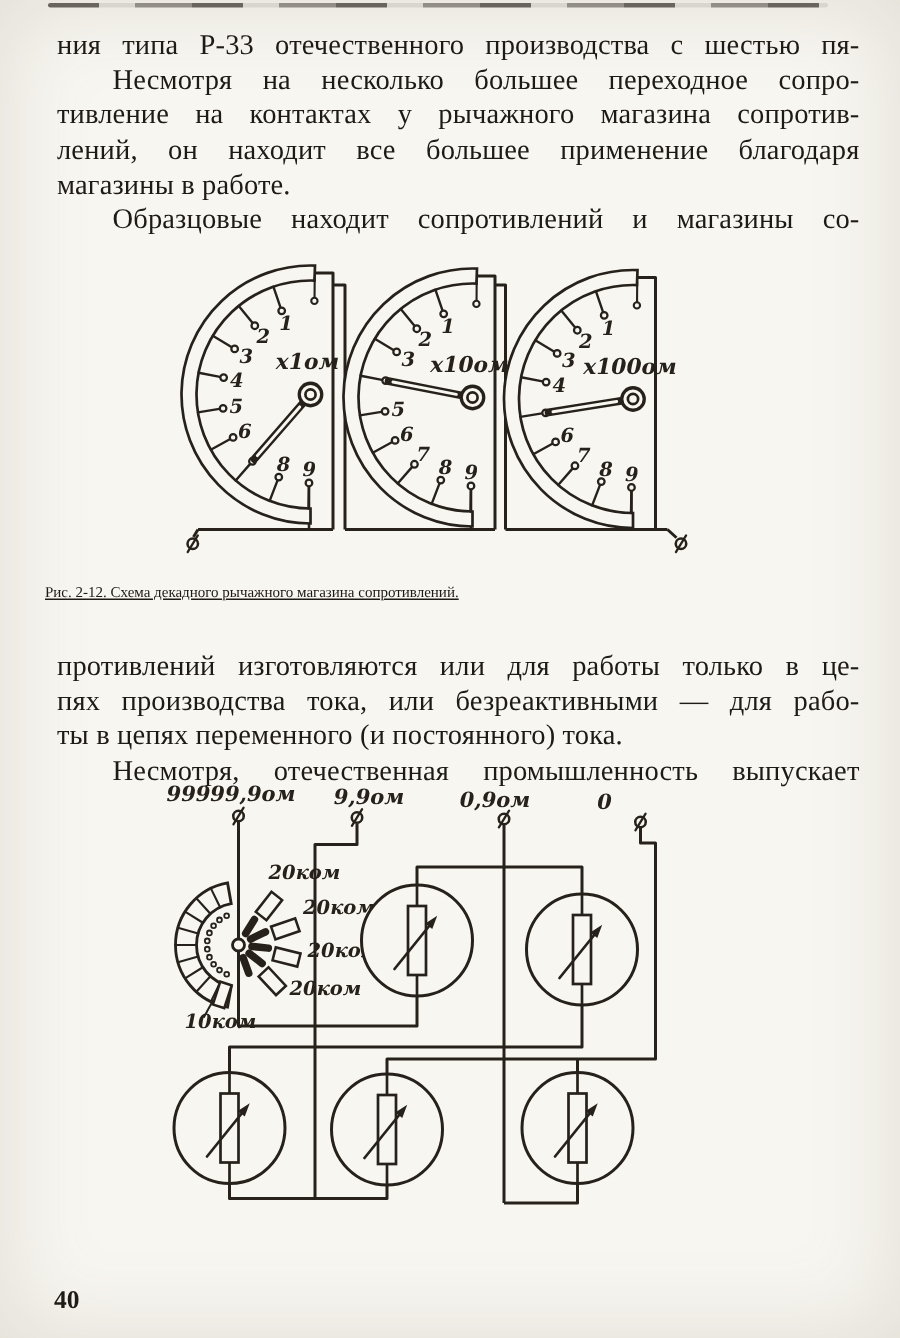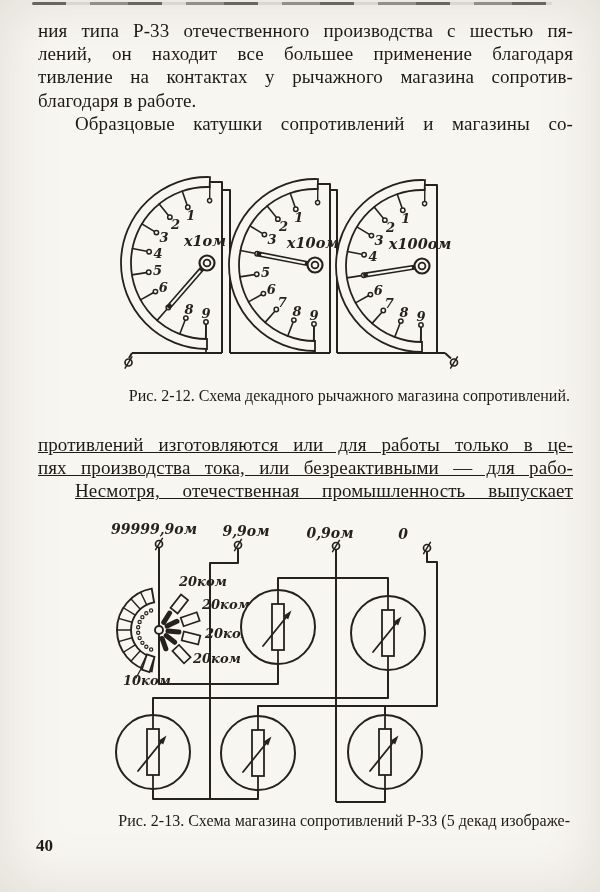--- a/index.html
+++ b/index.html
@@ -12,40 +12,41 @@
     box-shadow:inset 0 0 60px rgba(120,110,90,.18);}
   .scan-artifact{position:absolute;top:2px;left:32px;width:520px;height:3px;
     background:repeating-linear-gradient(90deg,
       rgba(35,30,22,.65) 0 34px, rgba(35,30,22,.10) 34px 58px, rgba(35,30,22,.45) 58px 96px);
     border-radius:2px;}
   .bt{position:absolute;left:38px;width:535px;color:#1e1a15;
     font-size:19px;line-height:23.2px;letter-spacing:.1px;}
   .ln{text-align:justify;text-align-last:justify;height:23.2px;white-space:nowrap0;}
   .ln.end{text-align-last:left;}
   .ln.ind{text-indent:37px;}
-  .caption{position:absolute;left:30px;width:540px;text-align:right;
-    color:#1e1a15;font-size:16px;line-height:19px;}
+  .caption{position:absolute;left:30px;width:540px;text-align:left;
+    color:#1e1a15;font-size:10px;line-height:19px;text-decoration:underline;}
   .figsvg{position:absolute;}
-  #page-number{position:absolute;left:36px;top:836px;color:#1e1a15;
+  #page-number{position:absolute;left:36px;top:857px;color:#1e1a15;
     font-size:17px;font-weight:bold;}
   svg text{font-family:"DejaVu Serif", serif;font-style:italic;font-weight:bold;
     fill:#26221b;}
 </style>
 </head>
 <body>
 
 <div id="vignette"></div>
 <div class="scan-artifact"></div>
 
 <div class="bt" style="top:19px;">
   <div class="ln">ния типа Р-33 отечественного производства с шестью пя-</div>
+  <div class="ln ind">Несмотря на несколько большее переходное сопро-</div>
+  <div class="ln">тивление на контактах у рычажного магазина сопротив-</div>
   <div class="ln">лений, он находит все большее применение благодаря</div>
-  <div class="ln">тивление на контактах у рычажного магазина сопротив-</div>
-  <div class="ln end">благодаря в работе.</div>
-  <div class="ln ind">Образцовые катушки сопротивлений и магазины со-</div>
+  <div class="ln end">магазины в работе.</div>
+  <div class="ln ind">Образцовые находит сопротивлений и магазины со-</div>
 </div>
 
 <svg id="fig212" class="figsvg" style="left:118px;top:170px;" width="356" height="212" viewBox="0 0 356 212">
     <g>
       <path d="M91.8,12 L104,12 L104,183" stroke="#26221b" stroke-width="2" fill="none" stroke-linejoin="round"></path>
       <path d="M14,183 L104,183" stroke="#26221b" stroke-width="2" fill="none" stroke-linejoin="round"></path>
       <line x1="88" y1="152" x2="88" y2="183" stroke="#26221b" stroke-width="1.7" stroke-linecap="round"></line>
       <path d="M14,183 L11,188" stroke="#26221b" stroke-width="2" fill="none" stroke-linejoin="round"></path>
       <g>
         <circle cx="10.5" cy="192.5" r="3.5" fill="#f8f6f1" stroke="#26221b" stroke-width="1.7"></circle>
@@ -167,23 +168,24 @@
       <text x="303.1273796781358" y="150.59238475781956" text-anchor="middle" font-size="13">9</text>
       <line x1="296.0984932752389" y1="97.25147572032185" x2="247.70176458607716" y2="104.91676450729315" stroke="#26221b" stroke-width="5.2" stroke-linecap="round"></line>
       <line x1="293.1354282534535" y1="97.72077911544254" x2="250.66482960786254" y2="104.44746111217246" stroke="#f8f6f1" stroke-width="2" stroke-linecap="round"></line>
       <circle cx="304" cy="96" r="7.5" fill="#f8f6f1" stroke="#26221b" stroke-width="2.2"></circle>
       <circle cx="304" cy="96" r="3.4" fill="#f8f6f1" stroke="#26221b" stroke-width="1.8"></circle>
       <text x="302" y="79" text-anchor="middle" font-size="14.5">х100ом</text>
     </g>
   </svg>
 <div class="caption" style="top:386px;">Рис. 2-12. Схема декадного рычажного магазина сопротивлений.</div>
 
-<div class="bt" style="top:433px;text-decoration:underline;">
+<div class="bt" style="top:433px;">
   <div class="ln">противлений изготовляются или для работы только в це-</div>
   <div class="ln">пях производства тока, или безреактивными — для рабо-</div>
+  <div class="ln end">ты в цепях переменного (и постоянного) тока.</div>
   <div class="ln ind">Несмотря, отечественная промышленность выпускает</div>
 </div>
 
 <svg id="fig213" class="figsvg" style="left:30px;top:520px;" width="420" height="290" viewBox="0 0 420 290">
     <path d="M129,28 L129,164 L248,164 L248,144" stroke="#26221b" stroke-width="2" fill="none" stroke-linejoin="round"></path>
     <path d="M248,70 L248,58 L358,58 L358,76" stroke="#26221b" stroke-width="2" fill="none" stroke-linejoin="round"></path>
     <path d="M358,150 L358,178 L123,178 L123,195" stroke="#26221b" stroke-width="2" fill="none" stroke-linejoin="round"></path>
     <path d="M123,269 L123,279 L228,279 L228,270" stroke="#26221b" stroke-width="2" fill="none" stroke-linejoin="round"></path>
     <path d="M208,29 L208,43 L180,43 L180,279" stroke="#26221b" stroke-width="2" fill="none" stroke-linejoin="round"></path>
     <path d="M228,196 L228,186 L407,186 L407,42 L397,42 L397,32" stroke="#26221b" stroke-width="2" fill="none" stroke-linejoin="round"></path>
@@ -284,16 +286,15 @@
     <g>
       <circle cx="355" cy="232" r="37" fill="#f8f6f1" stroke="#26221b" stroke-width="2"></circle>
       <line x1="355" y1="195" x2="355" y2="209" stroke="#26221b" stroke-width="1.8" stroke-linecap="round"></line>
       <line x1="355" y1="255" x2="355" y2="269" stroke="#26221b" stroke-width="1.8" stroke-linecap="round"></line>
       <rect x="349" y="209" width="12" height="46" fill="#f8f6f1" stroke="#26221b" stroke-width="1.8"></rect>
       <line x1="340" y1="251" x2="365" y2="220" stroke="#26221b" stroke-width="1.8" stroke-linecap="round"></line>
       <polygon points="368.5,215.5 365.16999999999996,224.41 360.49,220.63000000000002" fill="#26221b"></polygon>
     </g>
   </svg>
 <div class="caption" style="top:811px;">
-  <div>Рис. 2-13. Схема магазина сопротивлений Р-33 (5 декад изображе-</div>
 </div>
 
 <div id="page-number">40</div>
 
 </body></html>

